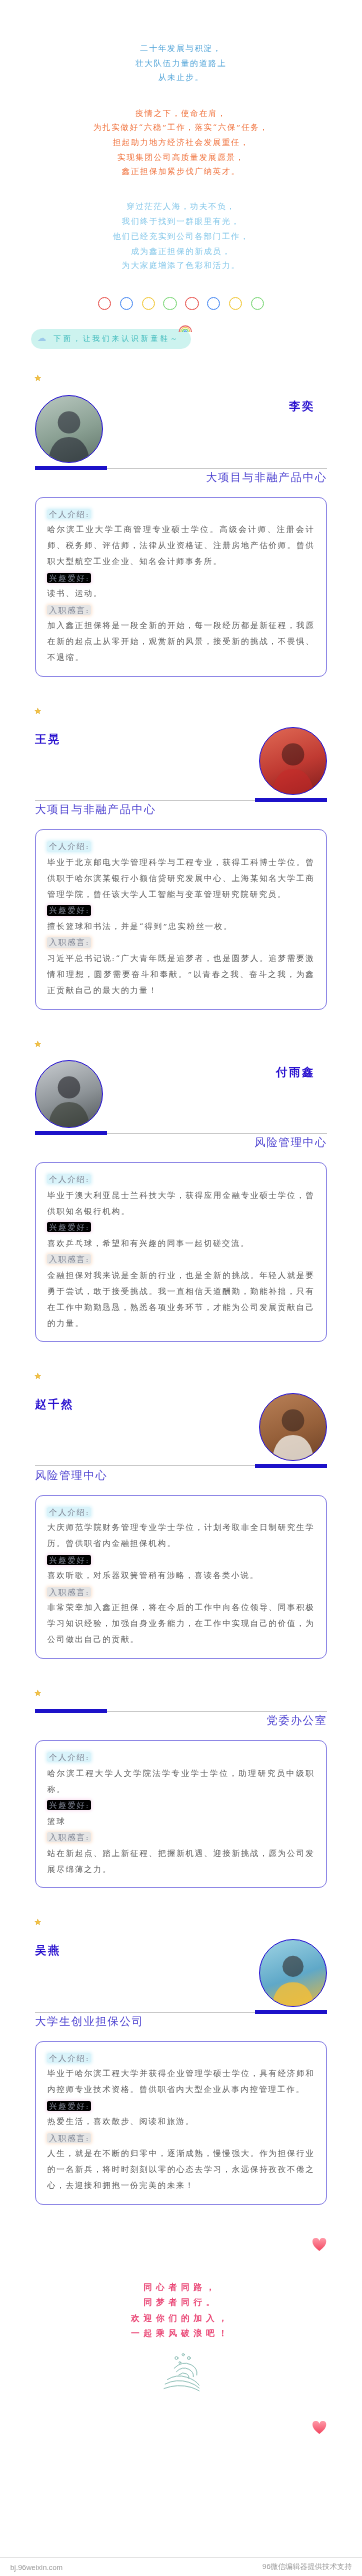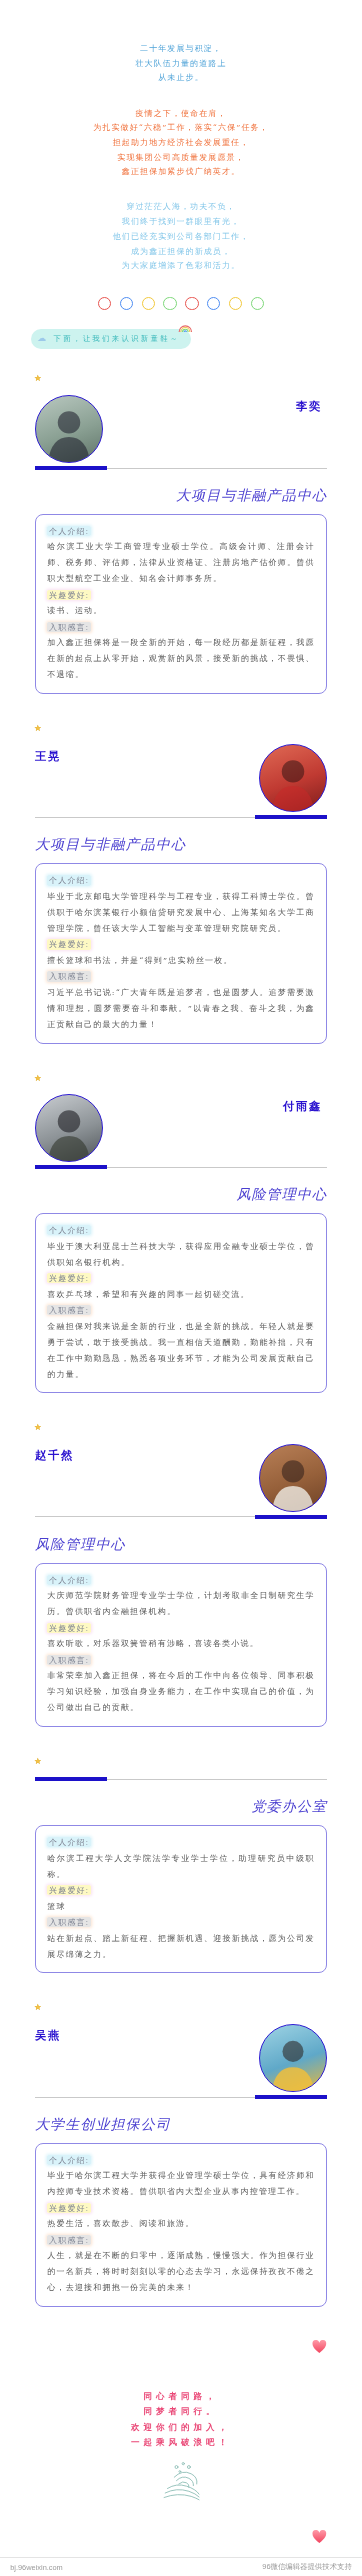--- a/index.html
+++ b/index.html
@@ -28,44 +28,44 @@
   
   .sec{margin:0 35px;}
   .sec-header{position:relative;height:71px;}
   .photo{position:absolute;top:0;width:66px;height:66px;border-radius:50%;
          border:1.1px solid #2d1bd2;overflow:hidden;}
   .side-left .photo{left:0;}
   .side-right .photo{right:0;}
   .photo svg{display:block;width:100%;height:100%;}
   .pname{position:absolute;top:4.5px;font-family:"Liberation Sans",sans-serif;font-weight:bold;
          font-size:11.3px;letter-spacing:1.7px;color:#2a12cf;}
-  .side-left .pname{right:5px;}
+  .side-left .pname{right:12px;}
   .side-right .pname{left:0;}
   .divider{position:relative;height:4px;}
   .divider .thick{position:absolute;top:0;height:4px;width:72px;background:#1c11c9;}
   .divider .thin{position:absolute;top:1.7px;height:0.6px;background:#c9c9c9;}
   .side-left .thick{left:0;} .side-left .thin{left:72px;right:0;}
   .side-right .thick{right:0;} .side-right .thin{right:72px;left:0;}
-  .dept{margin-top:19px;font-size:14px;letter-spacing:1.1px;color:#4a3fd0;line-height:12.5px;font-style:italic;}
+  .dept{margin-top:2px;font-size:11px;letter-spacing:1.1px;color:#4a3fd0;line-height:12.5px;}
   .side-left .dept{text-align:right;}
   .side-right .dept{text-align:left;}
   
   .card{position:relative;margin-top:12.5px;background:#fff;border:1.1px solid #8f88e6;border-radius:8px;
         padding:8.5px 11.3px 9.6px 11.3px;font-size:8px;line-height:16px;letter-spacing:1.2px;color:#555;
         text-align:justify;}
   .card::before{content:"";position:absolute;z-index:-1;left:-5.1px;right:-1.7px;top:5.7px;bottom:-7.4px;
         background:#fcf0bd;border-bottom:1.7px solid #655cd3;border-radius:9px;}
-  .lbl{padding:0.6px 1.7px;border-radius:1.7px;color:#7d8291;font-family:Liberation Serif, serif;}
+  .lbl{padding:0.6px 1.7px;border-radius:1.7px;color:#7d8291;}
   .lbl.b-blue{background:#d9f3fa;box-shadow:0 0 3.4px 1.1px #d9f3fa;}
-  .lbl.b-pink{background:#fef9c3;box-shadow:0 0 3.4px 1.1px #f9e0f1;}
+  .lbl.b-pink{background:#000000;box-shadow:0 0 3.4px 1.1px #f9e0f1;}
   .lbl.b-orange{background:#e5e5e5;box-shadow:0 0 3.4px 1.1px #fbe4d2;}
   
   .heart-row{margin:33px 35px 0 0;text-align:right;height:18px;}
   .heart-row.second{margin-top:26px;}
-  .closing{margin-top:31px;text-align:center;font-size:8.5px;font-weight:bold;color:#ea4a78;
+  .closing{margin-top:24px;text-align:center;font-size:8.5px;font-weight:bold;color:#ea4a78;
            letter-spacing:4px;}
   .closing .line{line-height:15.3px;}
   .wave-wrap{margin-top:8px;text-align:center;}
   
   .footer{position:absolute;left:0;right:0;bottom:0;height:18px;border-top:0.6px solid #e4e4e4;
           display:flex;justify-content:space-between;align-items:center;padding:0 10.2px;
           font-family:"Liberation Sans",sans-serif;font-size:7.4px;color:#9a9a9a;background:#fff;}
   
   .p1{background:linear-gradient(160deg,#b9c8c0 0%,#8aa093 55%,#5f7468 100%);}
   .p2{background:linear-gradient(160deg,#e06a55 0%,#c03a32 55%,#7e1d1c 100%);}

